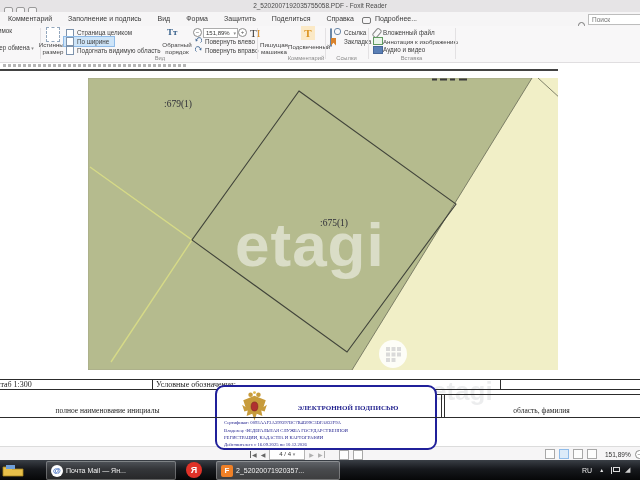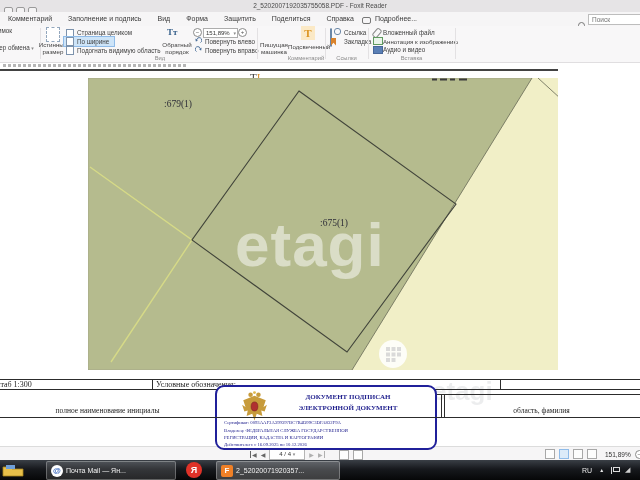--- a/index.html
+++ b/index.html
@@ -132,21 +132,21 @@
   <svg class="abs" style="left:195px;top:20px;" width="7" height="7">
       <path d="M1.5 5.5 A2.6 2.6 0 1 1 5.4 3.2" fill="none" stroke="#4a6f9a" stroke-width="1"></path>
       <path d="M6.6 1.6 L4.2 3.8 L6.2 4.6 Z" fill="#4a6f9a"></path>
     </svg>
   <span class="abs rlabel" style="left:205px;top:20.5px;">Повернуть вправо</span>
   <div class="abs gname" style="left:60px;top:29px;width:200px;">Вид</div>
 
   <div class="abs vsep" style="left:257px;top:2px;height:31px;"></div>
 
   
-  <div class="abs" style="left:250px;top:1px;font-family:'Liberation Serif',serif;font-size:11px;color:#3a3a3a;margin-top:44px;">T<span style="color:#d98f2b;">I</span></div>
+  <div class="abs" style="left:250px;top:1px;font-family:'Liberation Serif',serif;font-size:11px;color:#3a3a3a;">T<span style="color:#d98f2b;">I</span></div>
   <div class="abs rlabel2" style="left:252px;top:16px;width:44px;">
     <div>Пишущая</div>
     <div>машинка</div>
   </div>
   <div class="abs" style="left:301px;top:0;width:14px;height:14px;background:#fbe9c6;text-align:center;font-family:'Liberation Serif',serif;font-size:11px;font-weight:bold;color:#dd9522;line-height:14px;">T</div>
   <div class="abs rlabel2" style="left:288px;top:18px;width:40px;">Подсвеченный</div>
   <div class="abs gname" style="left:256px;top:29px;width:100px;">Комментарий</div>
 
   <div class="abs vsep" style="left:325px;top:2px;height:31px;"></div>
 
@@ -228,22 +228,21 @@
 
 
 <div class="abs" id="stamp">
   <svg class="abs" style="left:24px;top:3px;" width="27" height="34" viewBox="0 0 24 30">
     <circle cx="8.5" cy="4" r="2" fill="#c79b3b"></circle>
       <circle cx="15.5" cy="4" r="2" fill="#c79b3b"></circle>
     <circle cx="12" cy="2.2" r="1.3" fill="#e0b84f"></circle>
     <path d="M12 5 L2 9 L4 15 L1 13 L3 19 L6 18 L5 23 L10 21 L12 27 L14 21 L19 23 L18 18 L21 19 L23 13 L20 15 L22 9 Z" fill="#c79b3b"></path>
     <ellipse cx="12" cy="14.5" rx="3" ry="4" fill="#b03030" stroke="#7a2020" stroke-width="0.5"></ellipse>
   </svg>
-  <div class="abs stamp-t" style="left:52px;top:6px;width:158px;text-align:center;font-size:7px;font-weight:bold;">ДОКУМЕНТ ПОДПИСАН</div>
-  <div class="abs stamp-t" style="left:52px;top:17px;width:158px;text-align:center;font-size:7px;font-weight:bold;">ЭЛЕКТРОННОЙ ДОКУМЕНТ</div>
+  <div class="abs stamp-t" style="left:52px;top:17px;width:158px;text-align:center;font-size:7px;font-weight:bold;">ЭЛЕКТРОННОЙ ПОДПИСЬЮ</div>
   <div class="abs stamp-t" style="left:7px;top:33px;font-size:4.7px;">Сертификат: 0093AAF3A399397BC7B4D99C3DFA832F9A</div>
   <div class="abs stamp-t" style="left:7px;top:40.5px;font-size:4.7px;">Владелец: ФЕДЕРАЛЬНАЯ СЛУЖБА ГОСУДАРСТВЕННОЙ</div>
   <div class="abs stamp-t" style="left:7px;top:47.5px;font-size:4.7px;">РЕГИСТРАЦИИ, КАДАСТРА И КАРТОГРАФИИ</div>
   <div class="abs stamp-t" style="left:7px;top:54.5px;font-size:4.7px;">Действителен: с 16.09.2025 по 10.12.2026</div>
 </div>
 
 
 <div class="abs" id="statusbar">
   <div class="abs" style="left:250px;top:2px;display:flex;align-items:center;gap:4px;">
     <span class="navg" style="border-left:1px solid #666;padding-left:1px;">◀</span>

